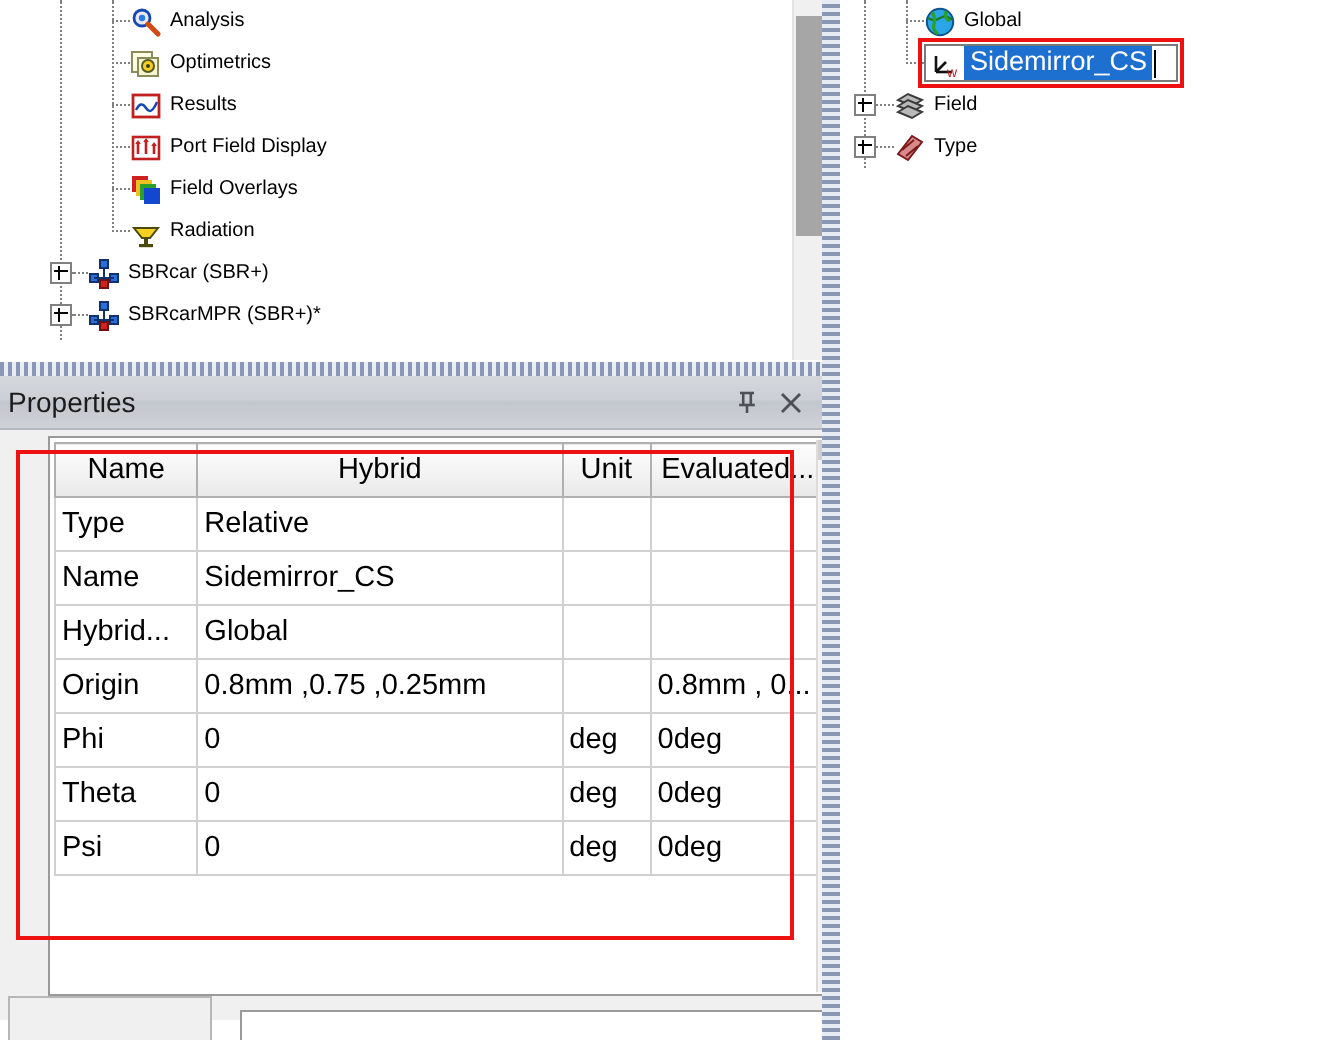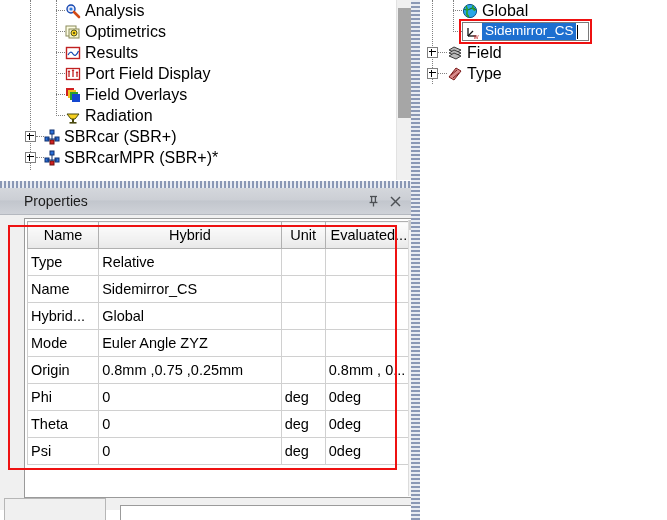--- a/index.html
+++ b/index.html
@@ -26,21 +26,21 @@
     overflow: hidden;
   }
   .tree-row {
     position: relative;
     height: 21px;
     display: flex;
     align-items: center;
     white-space: nowrap;
   }
   .tree-label {
-    font-size: 16px;
+    font-size: 10px;
     line-height: 1;
     padding-left: 4px;
     color: #000;
   }
   .ticks {
     position: absolute;
     top: 0; bottom: 0;
     border-left: 1px dotted #808080;
   }
   .expander {
@@ -82,21 +82,21 @@
   #prop-titlebar {
     position: absolute;
     left: 0; top: 0; right: 0; height: 26px;
     background: linear-gradient(180deg,#d4d7dc 0%, #cccfd5 45%, #c2c6cd 50%, #cfd2d8 100%);
     border-bottom: 1px solid #b4b8bf;
     display: flex;
     align-items: center;
   }
   #prop-title {
     font-size: 14px;
-    padding-left: 24px;
+    padding-left: 4px;
     color: #1b1b1b;
   }
   .title-btn {
     width: 22px; height: 22px;
     display: flex; align-items: center; justify-content: center;
     color: #4d5055;
   }
   #prop-body {
     position: absolute;
     left: 24px; top: 30px;
@@ -436,26 +436,20 @@
             <td></td>
             <td></td>
           </tr>
           <tr>
             <td>Hybrid...</td>
             <td>Global</td>
             <td></td>
             <td></td>
           </tr>
           <tr>
-            <td>Mode</td>
-            <td>Euler Angle ZYZ</td>
-            <td></td>
-            <td></td>
-          </tr>
-          <tr>
             <td>Origin</td>
             <td>0.8mm ,0.75 ,0.25mm</td>
             <td></td>
             <td>0.8mm , 0...</td>
           </tr>
           <tr>
             <td>Phi</td>
             <td>0</td>
             <td>deg</td>
             <td>0deg</td>

